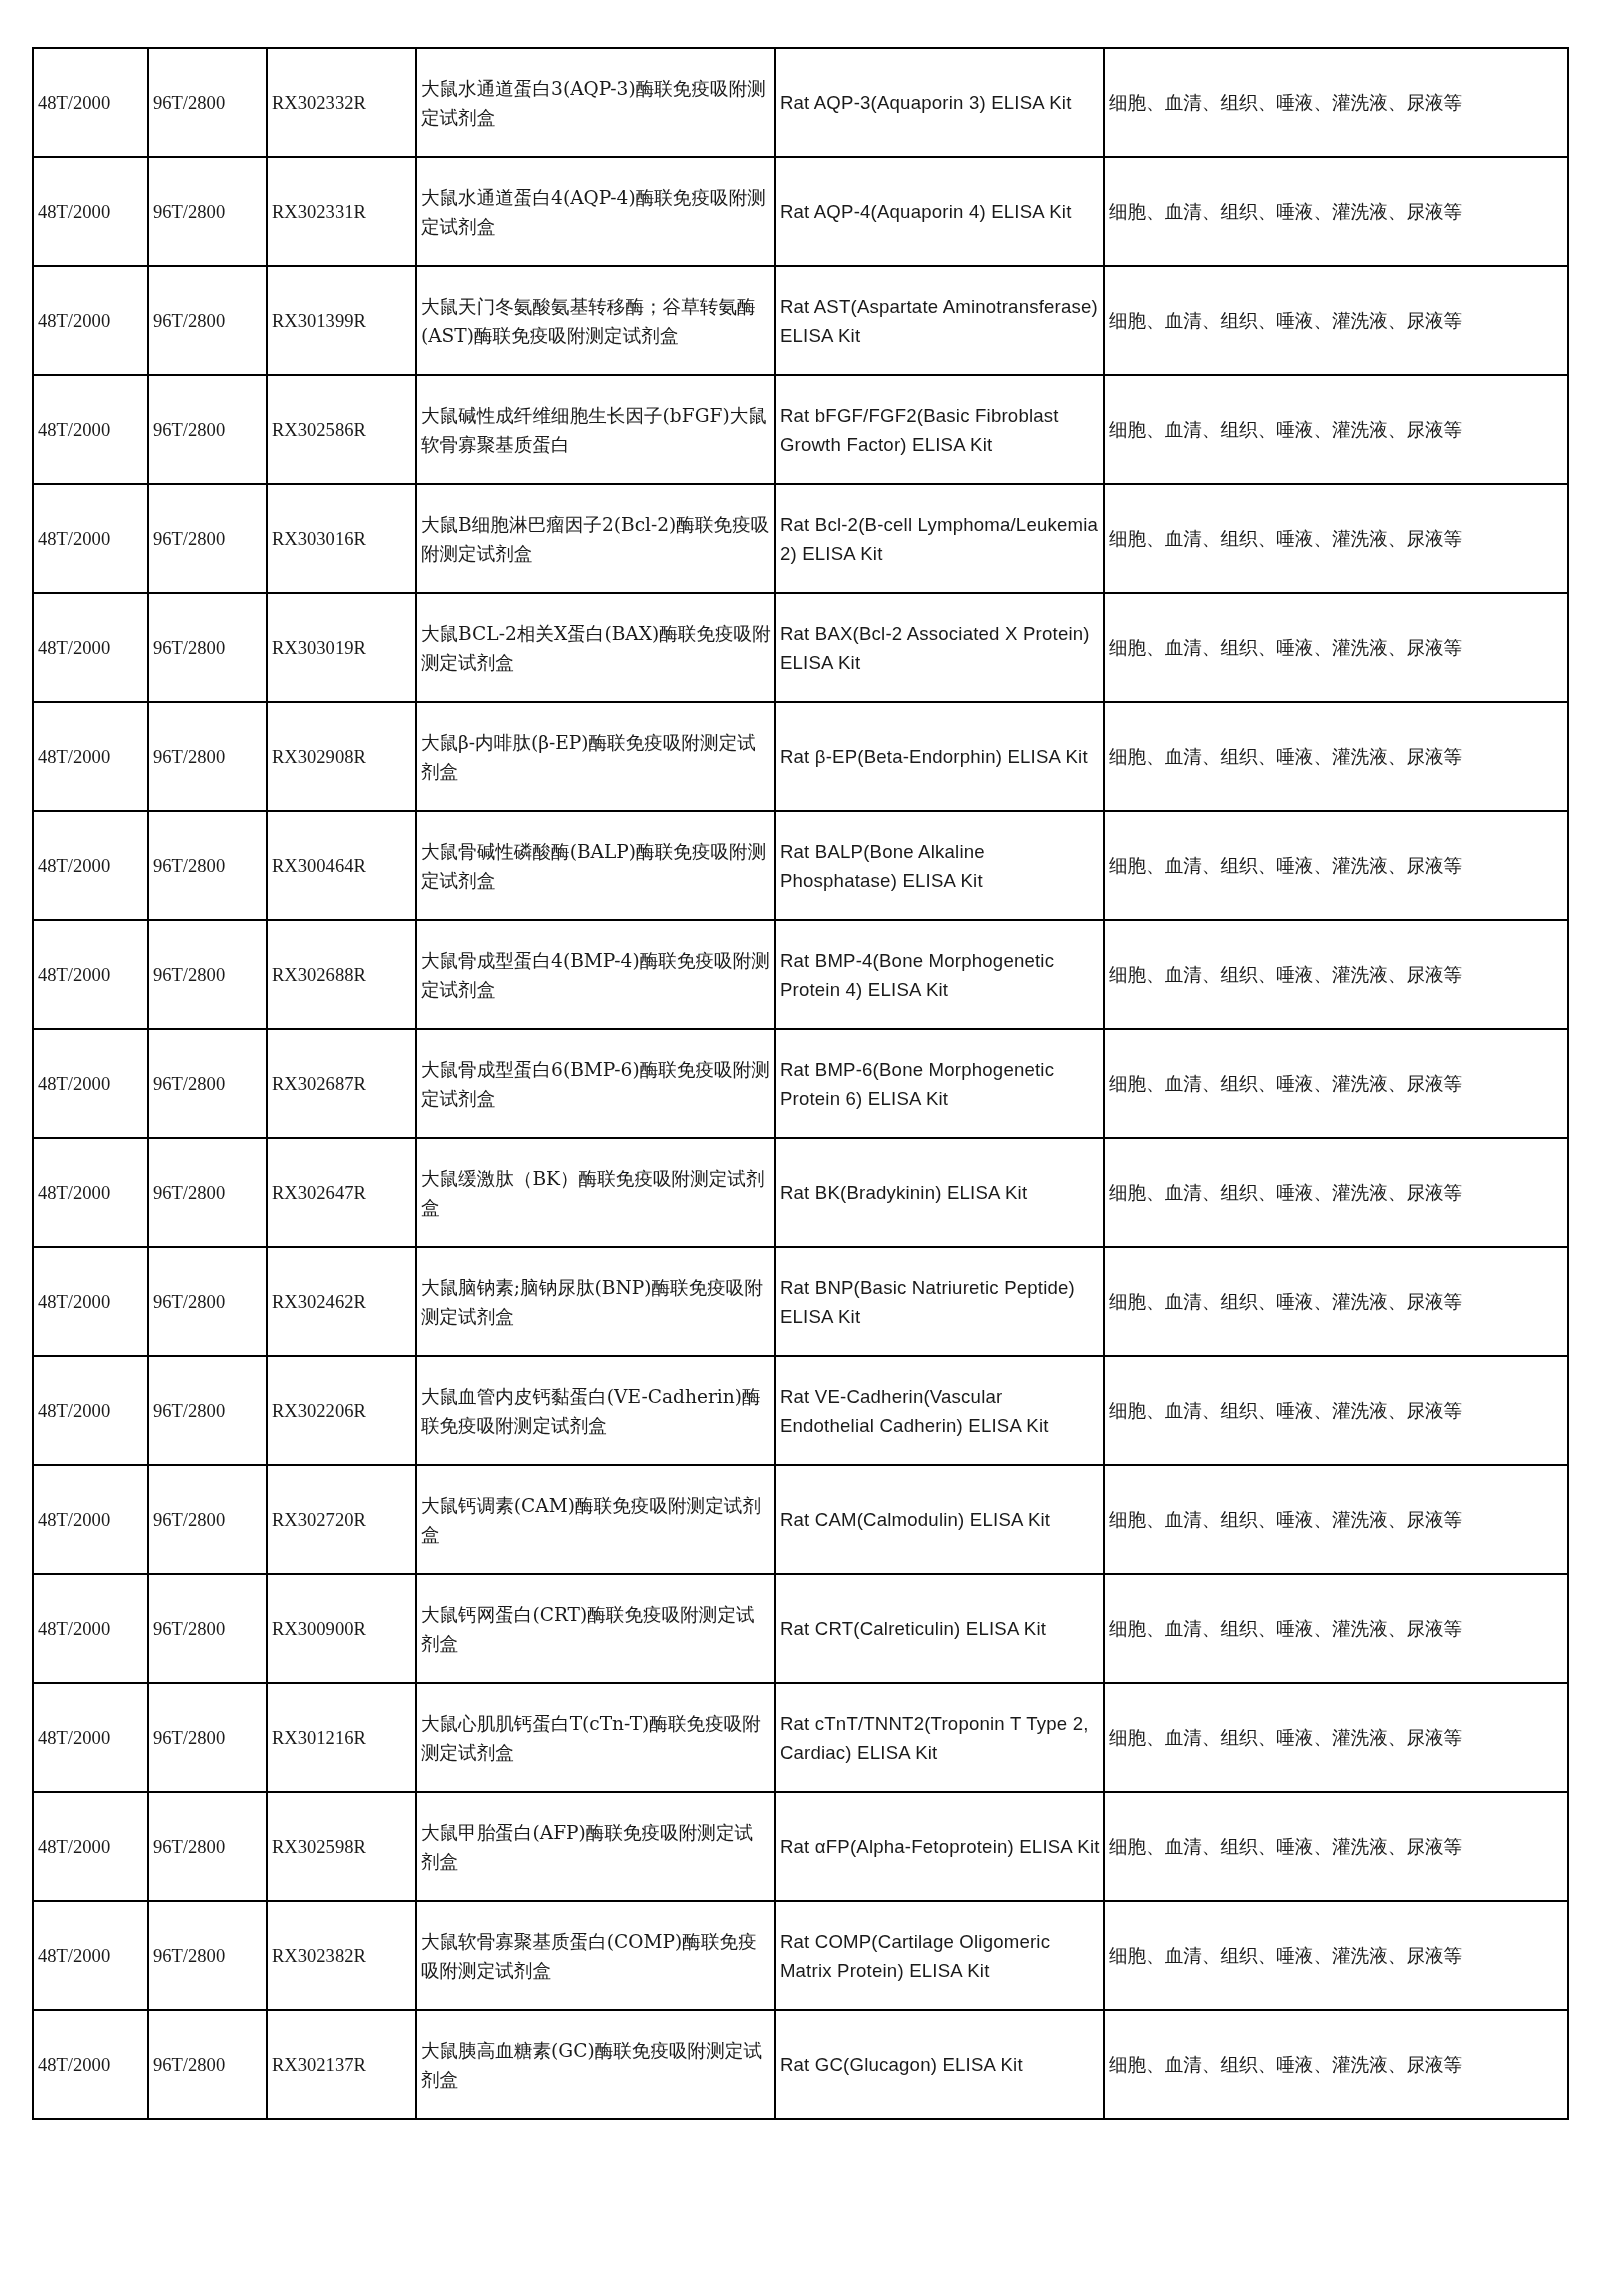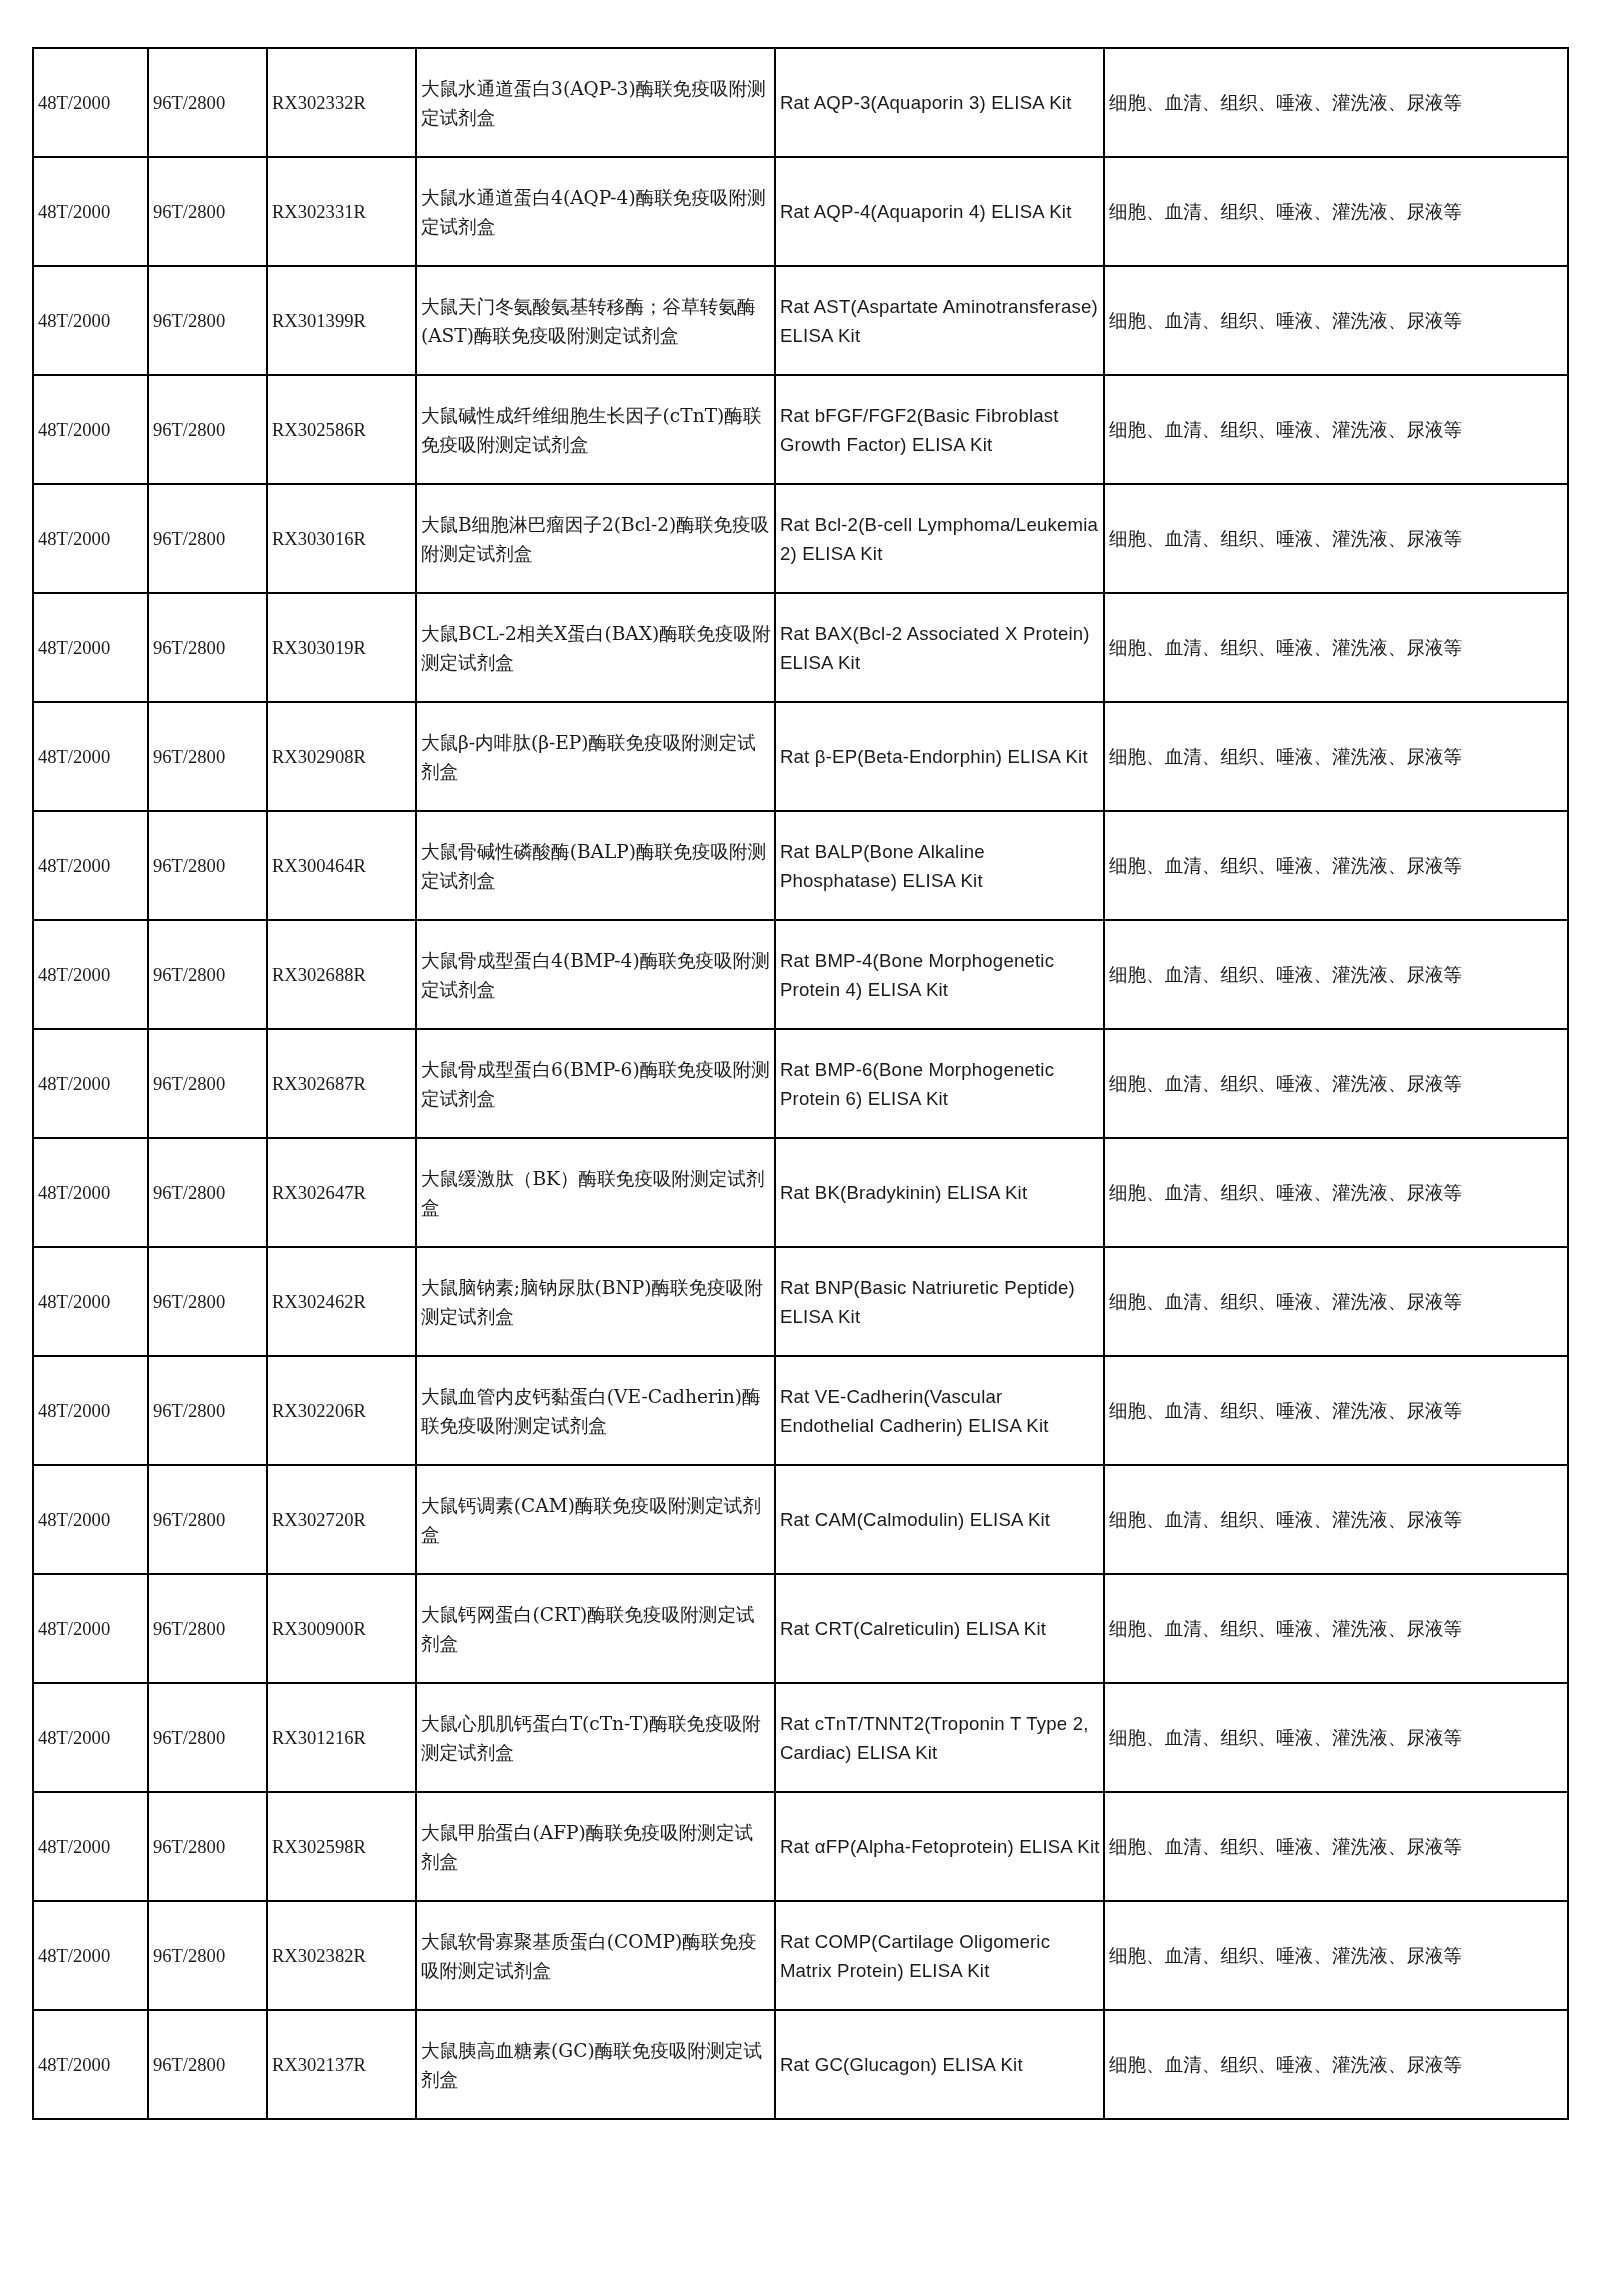--- a/index.html
+++ b/index.html
@@ -59,21 +59,21 @@
     <td class="c-size">96T/2800</td>
     <td class="c-cat">RX301399R</td>
     <td class="c-cn">大鼠天门冬氨酸氨基转移酶；谷草转氨酶(AST)酶联免疫吸附测定试剂盒</td>
     <td class="c-en">Rat AST(Aspartate Aminotransferase) ELISA Kit</td>
     <td class="c-sample">细胞、血清、组织、唾液、灌洗液、尿液等</td>
   </tr>
       <tr>
     <td class="c-size">48T/2000</td>
     <td class="c-size">96T/2800</td>
     <td class="c-cat">RX302586R</td>
-    <td class="c-cn">大鼠碱性成纤维细胞生长因子(cTnT)酶联免疫吸附测定试剂盒</td>
+    <td class="c-cn">大鼠碱性成纤维细胞生长因子(bFGF)大鼠软骨寡聚基质蛋白</td>
     <td class="c-en">Rat bFGF/FGF2(Basic Fibroblast Growth Factor) ELISA Kit</td>
     <td class="c-sample">细胞、血清、组织、唾液、灌洗液、尿液等</td>
   </tr>
       <tr class="thick">
     <td class="c-size">48T/2000</td>
     <td class="c-size">96T/2800</td>
     <td class="c-cat">RX303016R</td>
     <td class="c-cn">大鼠B细胞淋巴瘤因子2(Bcl-2)酶联免疫吸附测定试剂盒</td>
     <td class="c-en">Rat Bcl-2(B-cell Lymphoma/Leukemia 2) ELISA Kit</td>
     <td class="c-sample">细胞、血清、组织、唾液、灌洗液、尿液等</td>

